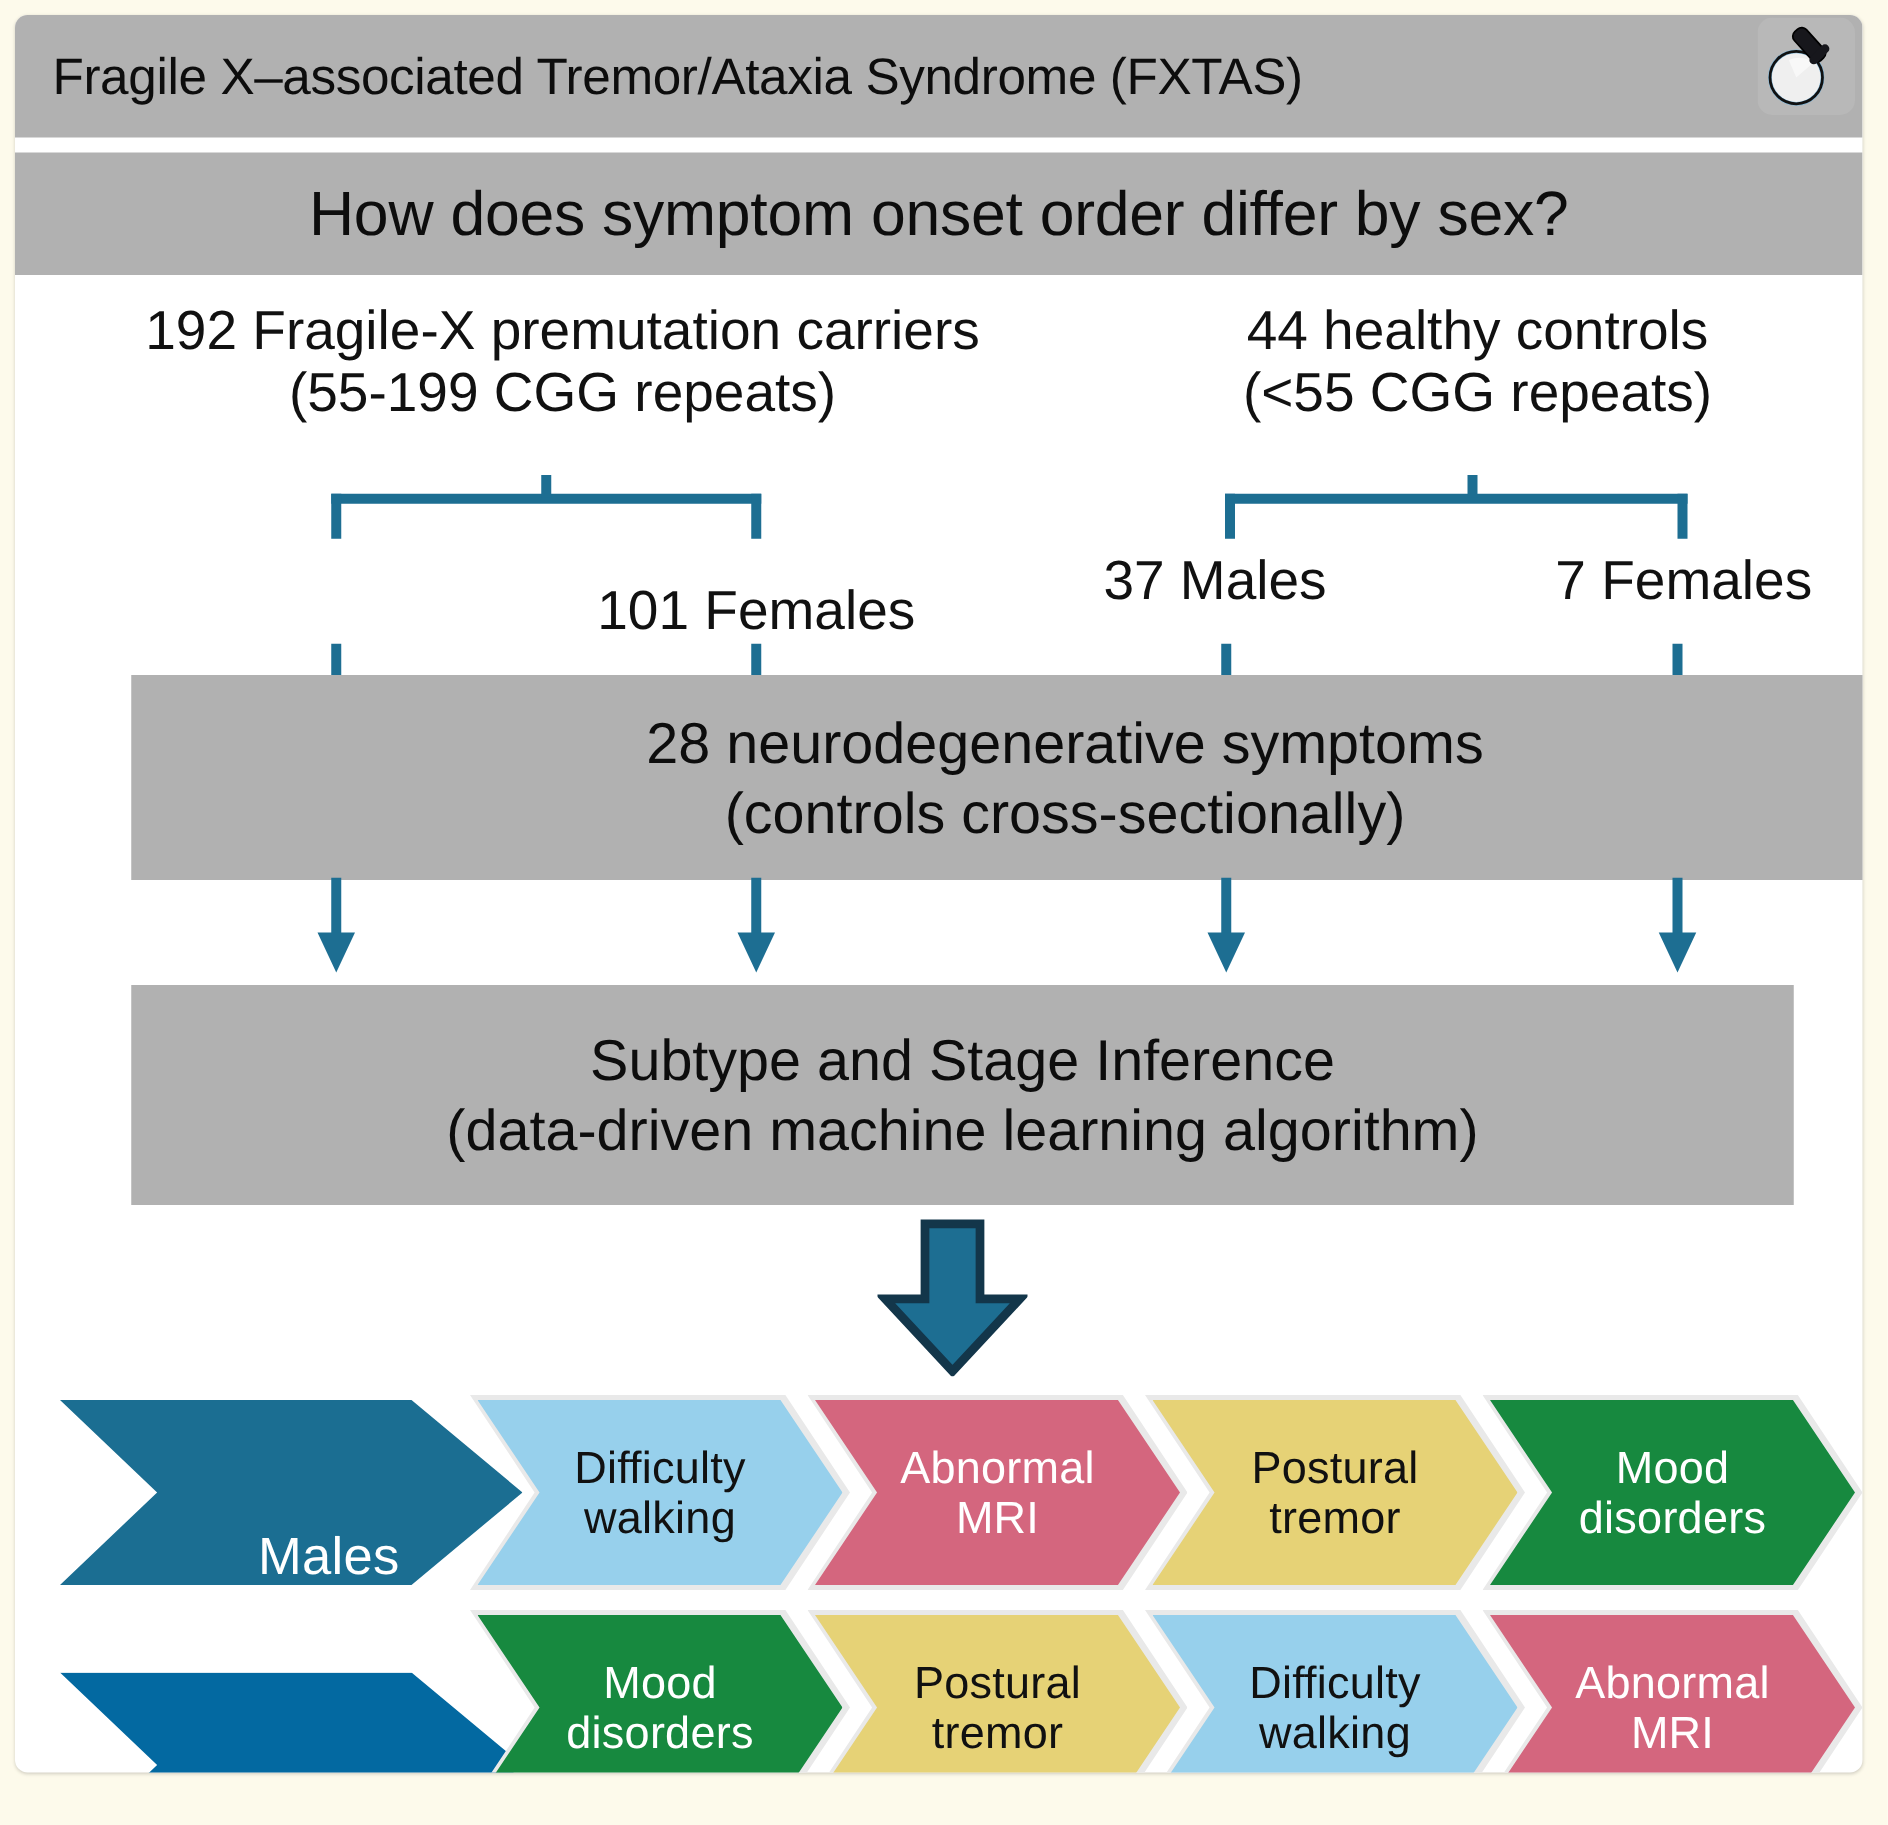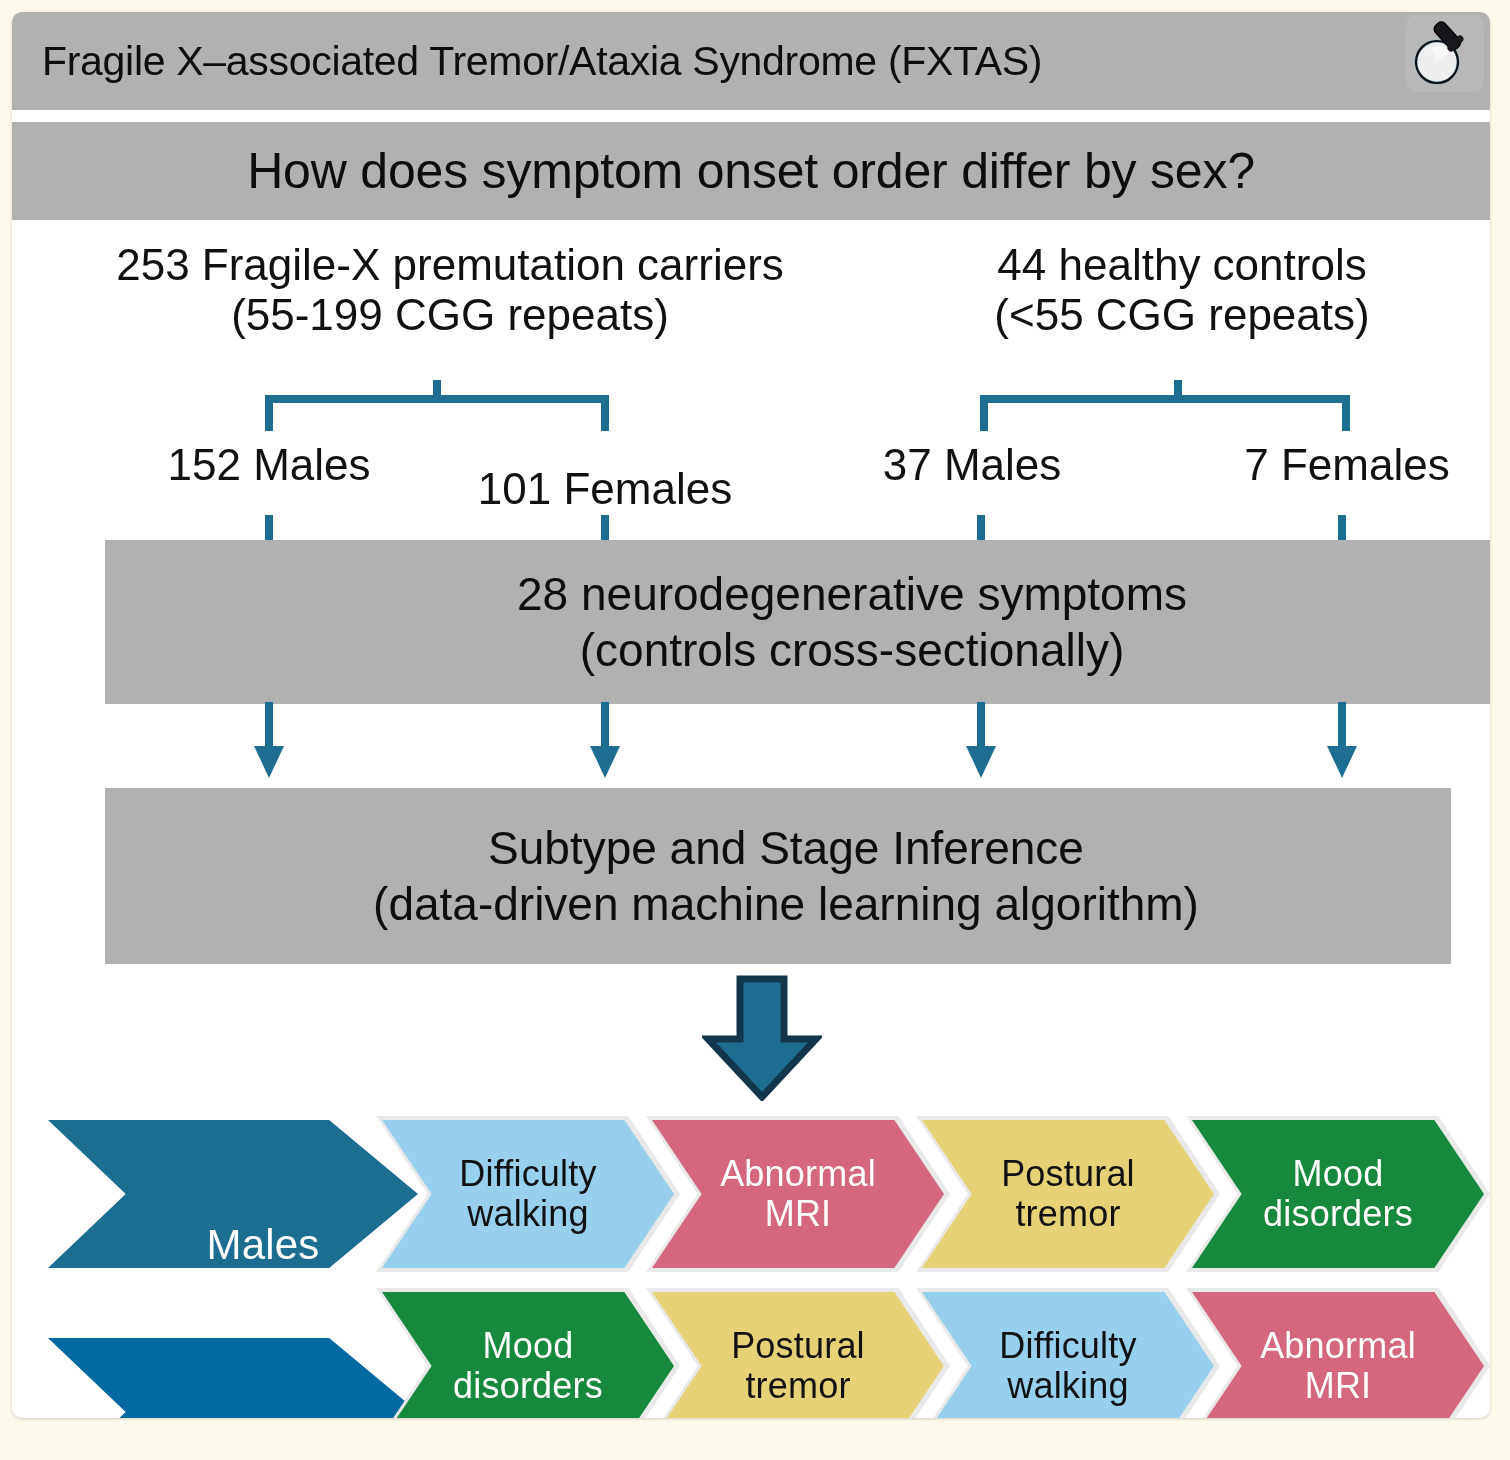--- a/index.html
+++ b/index.html
@@ -94,21 +94,21 @@
     display: flex;
     flex-direction: column;
     align-items: center;
     justify-content: center;
     font-size: 46px;
     line-height: 1.22;
     text-align: center;
     white-space: nowrap;
   }
   #symptoms-box  { left: 93px; top: 528px; width: 1462px; height: 164px; padding-left: 16px; }
-  #inference-box { left: 93px; top: 776px; width: 1330px; height: 176px; padding-left: 16px; }
+  #inference-box { left: 93px; top: 776px; width: 1330px; height: 176px; }
 
   
   #big-arrow {
     position: absolute;
     left: 690px;
     top: 963px;
     width: 120px;
     height: 126px;
   }
 
@@ -178,40 +178,39 @@
       <rect x="42" y="4" width="13" height="31" rx="5" fill="#17171c" stroke="#000" stroke-width="1.4"></rect>
     </g>
     <line x1="45" y1="34" x2="54" y2="25" stroke="#17171c" stroke-width="7" stroke-linecap="round"></line>
   </svg>
 
   <div id="question-bar" class="gray-bar">
     <span>How does symptom onset order differ by sex?</span>
   </div>
 
   <div id="cohort-left" class="cohort">
-    <div>253 Fragile-X premutation carriers</div>
+    <div>192 Fragile-X premutation carriers</div>
     <div>(55-199 CGG repeats)</div>
   </div>
 
   <div id="cohort-right" class="cohort">
     <div>44 healthy controls</div>
     <div>(&lt;55 CGG repeats)</div>
   </div>
 
   <div class="teal-line" style="left:253px; top:383px; width:344px; height:8px;"></div>
   <div class="teal-line" style="left:253px; top:383px; width:8px;  height:36px;"></div>
   <div class="teal-line" style="left:589px; top:383px; width:8px;  height:36px;"></div>
   <div class="teal-line" style="left:421px; top:368px; width:8px;  height:18px;"></div>
 
   <div class="teal-line" style="left:968px;  top:383px; width:370px; height:8px;"></div>
   <div class="teal-line" style="left:968px;  top:383px; width:8px;   height:36px;"></div>
   <div class="teal-line" style="left:1330px; top:383px; width:8px;   height:36px;"></div>
   <div class="teal-line" style="left:1162px; top:368px; width:8px;   height:18px;"></div>
 
-  <div class="grouplabel" style="left:257px;  top:428px;">152 Males</div>
   <div class="grouplabel" style="left:593px;  top:452px;">101 Females</div>
   <div class="grouplabel" style="left:960px;  top:428px;">37 Males</div>
   <div class="grouplabel" style="left:1335px; top:428px;">7 Females</div>
 
   <div class="teal-line" style="left:253px;  top:503px; width:8px; height:32px;"></div>
   <div class="teal-line" style="left:589px;  top:503px; width:8px; height:32px;"></div>
   <div class="teal-line" style="left:965px;  top:503px; width:8px; height:32px;"></div>
   <div class="teal-line" style="left:1326px; top:503px; width:8px; height:32px;"></div>
 
   <div id="symptoms-box" class="content-box">

